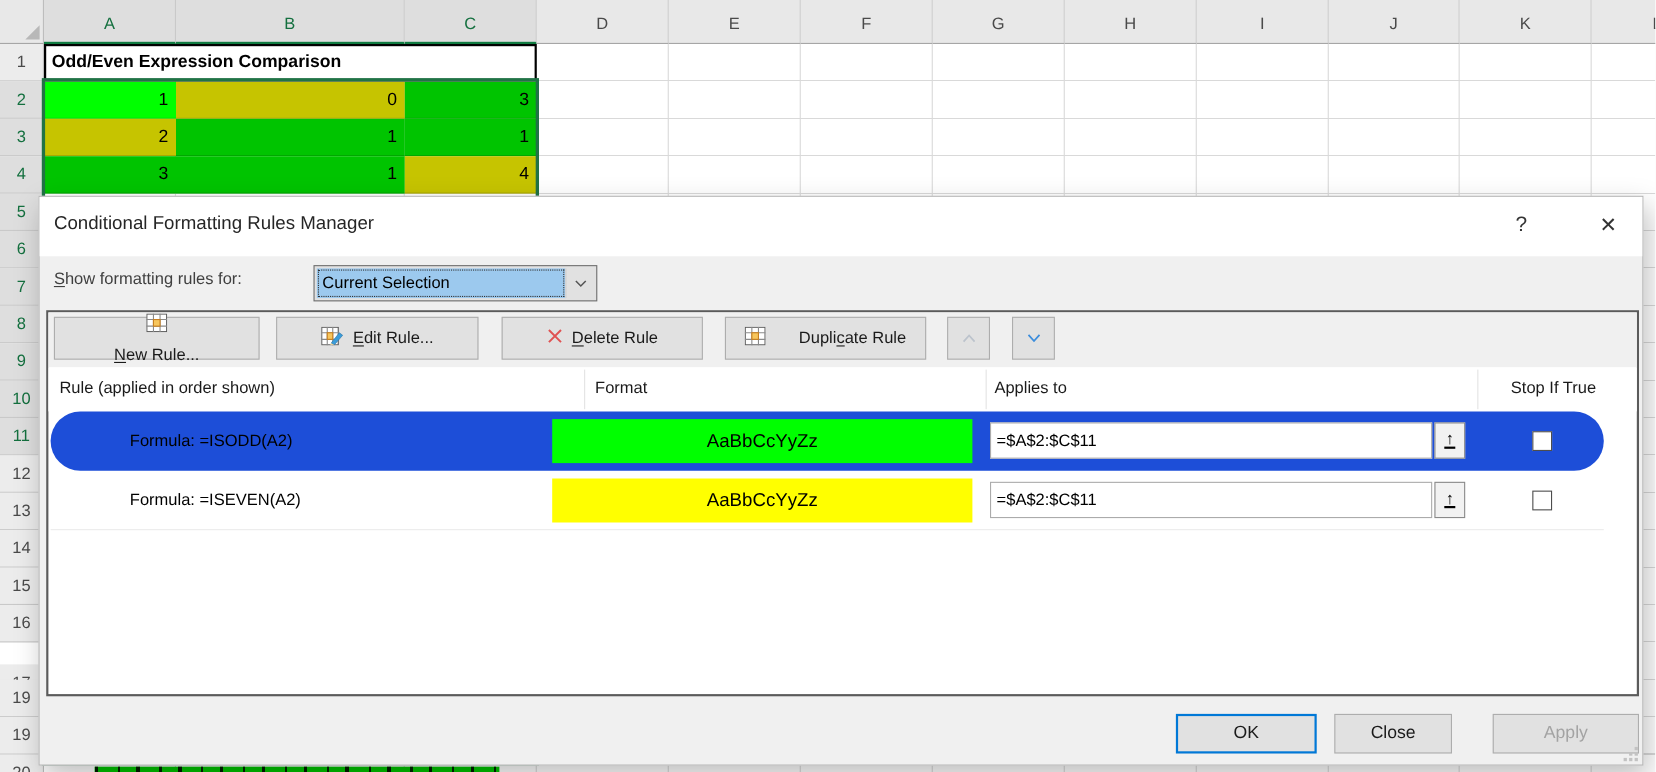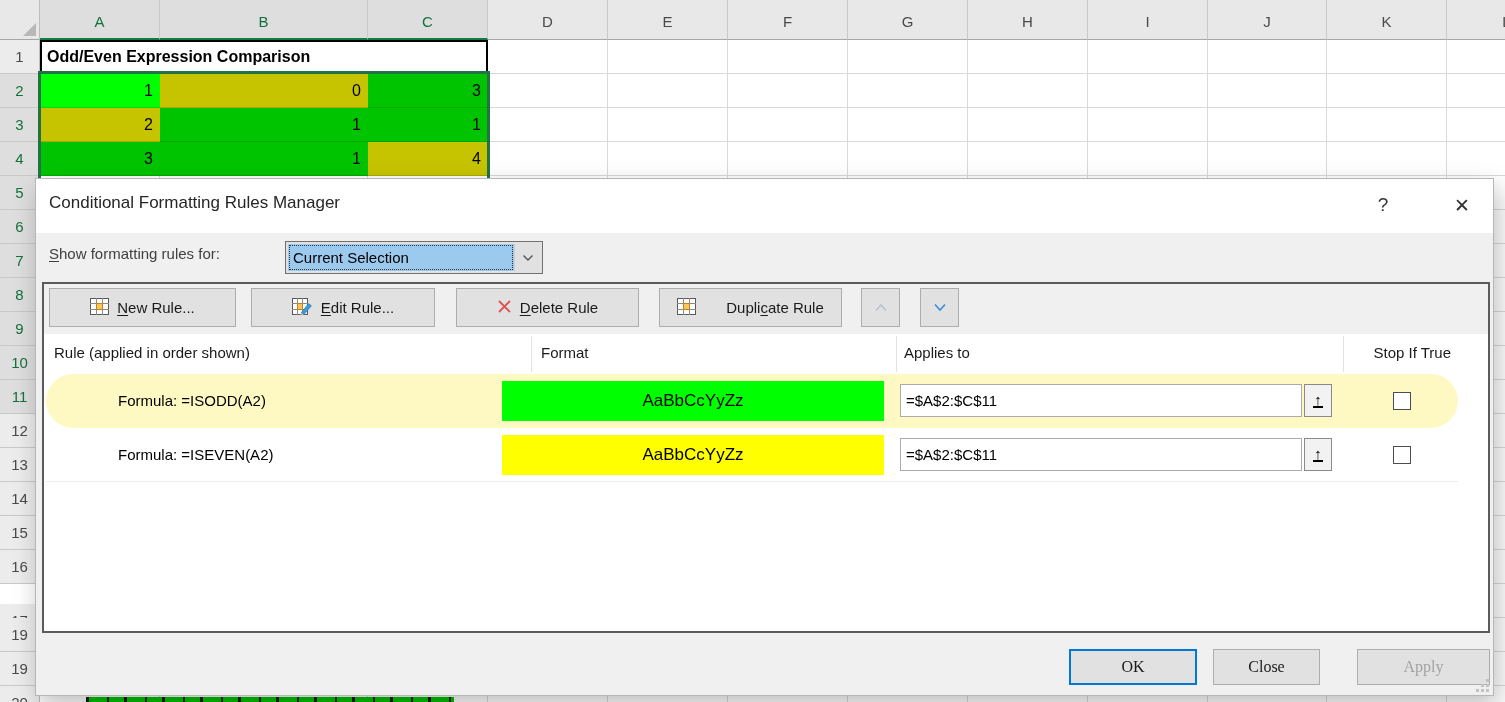--- a/index.html
+++ b/index.html
@@ -59,33 +59,33 @@
     border:2px solid #5b5b5b;background:#ffffff;}
   .tbar{position:absolute;left:0;top:0;right:0;height:50px;background:#f0f0f0;}
   .tbtn{position:absolute;top:4px;height:39px;background:#e1e1e1;border:1px solid #adadad;
     font-family:inherit;font-size:15px;color:#1a1a1a;display:flex;align-items:center;
     justify-content:center;gap:8px;padding:0;cursor:default;}
   .tbtn .lbl{white-space:nowrap;}
   .lhead{position:absolute;left:0;top:50px;right:0;height:40px;background:#fff;font-size:15px;color:#1a1a1a;}
   .lhead .htxt{position:absolute;top:10px;}
   .sep{position:absolute;top:2px;height:36px;width:1px;background:#e3e3e3;}
   .rrow{position:absolute;left:2px;width:1412px;height:54px;}
-  .rrow.selected{background:#fef9c3;border-radius:27px;}
+  .rrow.selected{background:#1d4ed8;border-radius:27px;}
   .rtext{position:absolute;left:72px;top:18px;font-size:15px;color:#000;}
   .swatch{position:absolute;left:456px;top:7px;width:382px;height:40px;
     display:flex;align-items:center;justify-content:center;font-size:17px;color:#000;}
   .applies{position:absolute;left:854px;top:10px;width:402px;height:33px;border:1px solid #ababab;
     background:#fff;font-family:inherit;font-size:15px;color:#000;padding:0 0 0 5px;}
   .picker{position:absolute;left:1258px;top:10px;width:28px;height:33px;background:#f2f2f2;
     border:1px solid #8a8a8a;display:flex;align-items:center;justify-content:center;padding:0;cursor:default;}
   .arrowu{font-weight:bold;font-size:15px;line-height:13px;color:#000;border-bottom:2px solid #000;padding:0 1px;}
   .cb{position:absolute;left:1347px;top:18px;width:18px;height:18px;background:#fff;border:1px solid #4d4d4d;}
 
   .fbtn{position:absolute;top:470px;height:36px;background:#e1e1e1;border:1px solid #adadad;
-    font-family:Liberation Serif, serif;font-size:16px;color:#1a1a1a;cursor:default;}
+    font-family:Liberation Sans, sans-serif;font-size:16px;color:#1a1a1a;cursor:default;}
   .fbtn.ok{left:1033px;width:128px;border:2px solid #0078d7;}
   .fbtn.closeb{left:1177px;width:107px;}
   .fbtn.apply{left:1321px;width:133px;color:#a3a3a3;}
   .grip{position:absolute;right:4px;bottom:3px;width:13px;height:13px;}
   .grip i{position:absolute;width:3px;height:3px;background:#c2c2c2;}
   .grip i:nth-child(1){right:0;bottom:0;}
   .grip i:nth-child(2){right:5px;bottom:0;}
   .grip i:nth-child(3){right:0;bottom:5px;}
   .grip i:nth-child(4){right:10px;bottom:0;}
   .grip i:nth-child(5){right:0;bottom:10px;}
@@ -180,21 +180,21 @@
       <div class="combo-val">Current Selection</div>
       <div class="combo-btn">
         <svg width="12" height="8" viewBox="0 0 12 8">
             <polyline points="1.5,1.5 6,6 10.5,1.5" fill="none" stroke="#555" stroke-width="1.4"></polyline>
           </svg>
       </div>
     </div>
 
     <div class="rules-box">
       <div class="tbar">
-        <button class="tbtn" style="left:5px;width:187px;">
+        <button class="tbtn" style="left:5px;width:187px;flex-direction:column;">
           <span>
             <svg width="19" height="17" viewBox="0 0 19 17">
                 <rect x="0.5" y="0.5" width="18" height="16" fill="#fff" stroke="#595959"></rect>
                 <path d="M0 5.5H19 M0 11.5H19 M6.5 0V17 M12.5 0V17" stroke="#8a8a8a" fill="none"></path>
                 <rect x="6.5" y="5.5" width="6" height="6" fill="#f7c65d" stroke="#c87f1f"></rect>
               </svg>
           </span>
           <span class="lbl"><span class="u">N</span><span>ew Rule...</span></span>
         </button>
         <button class="tbtn" style="left:207px;width:184px;">

